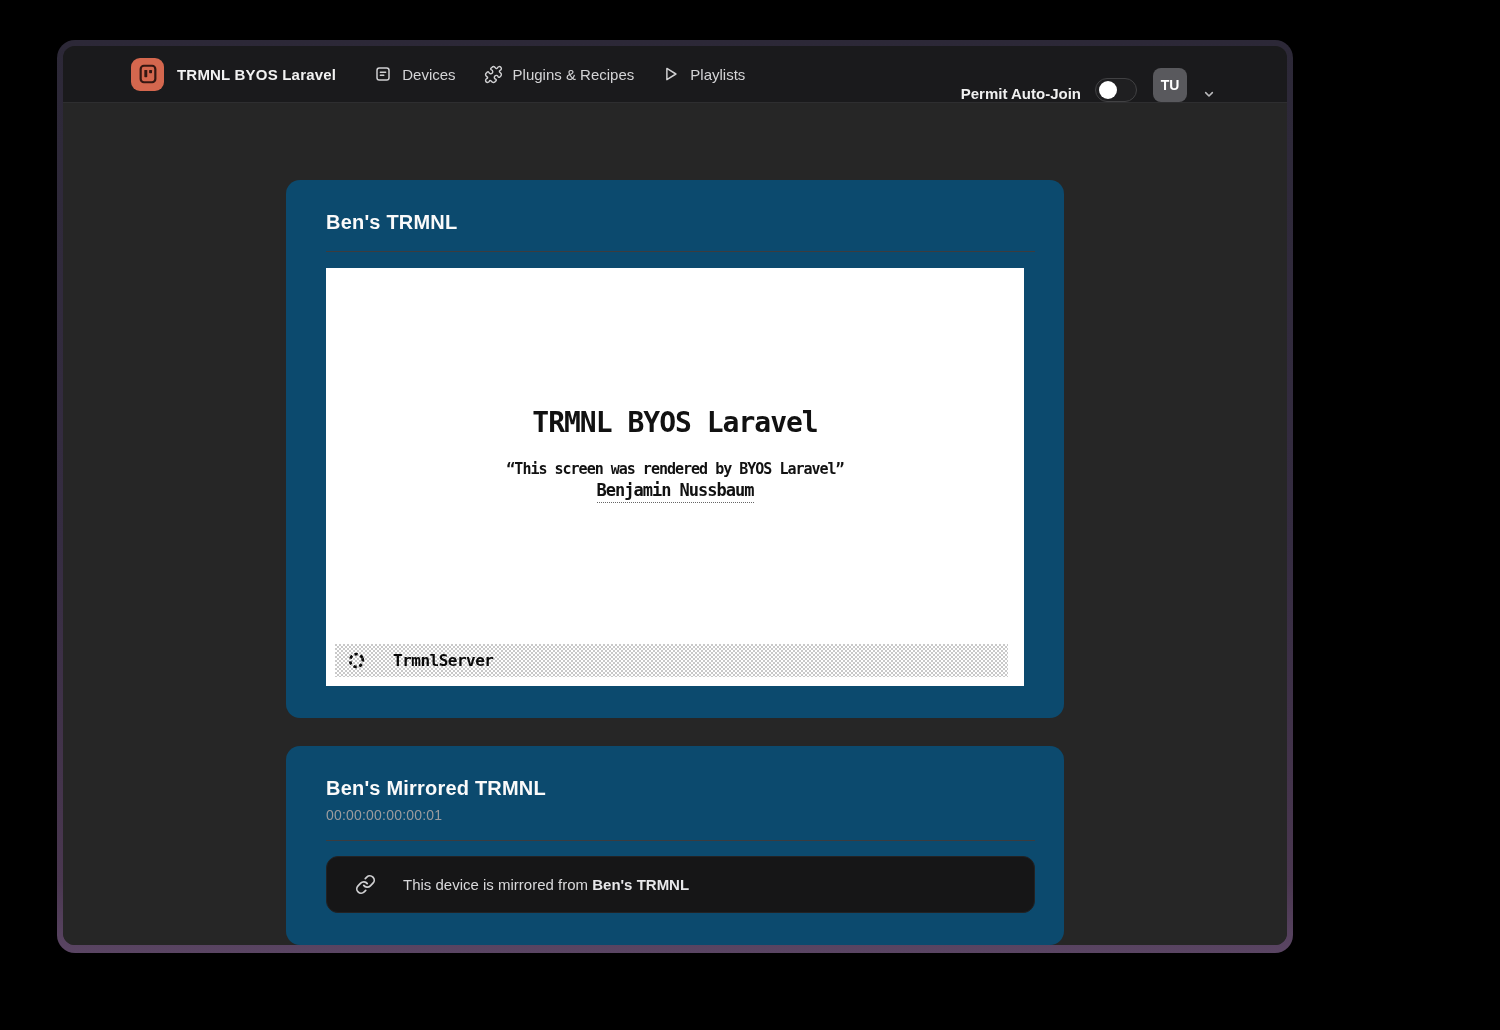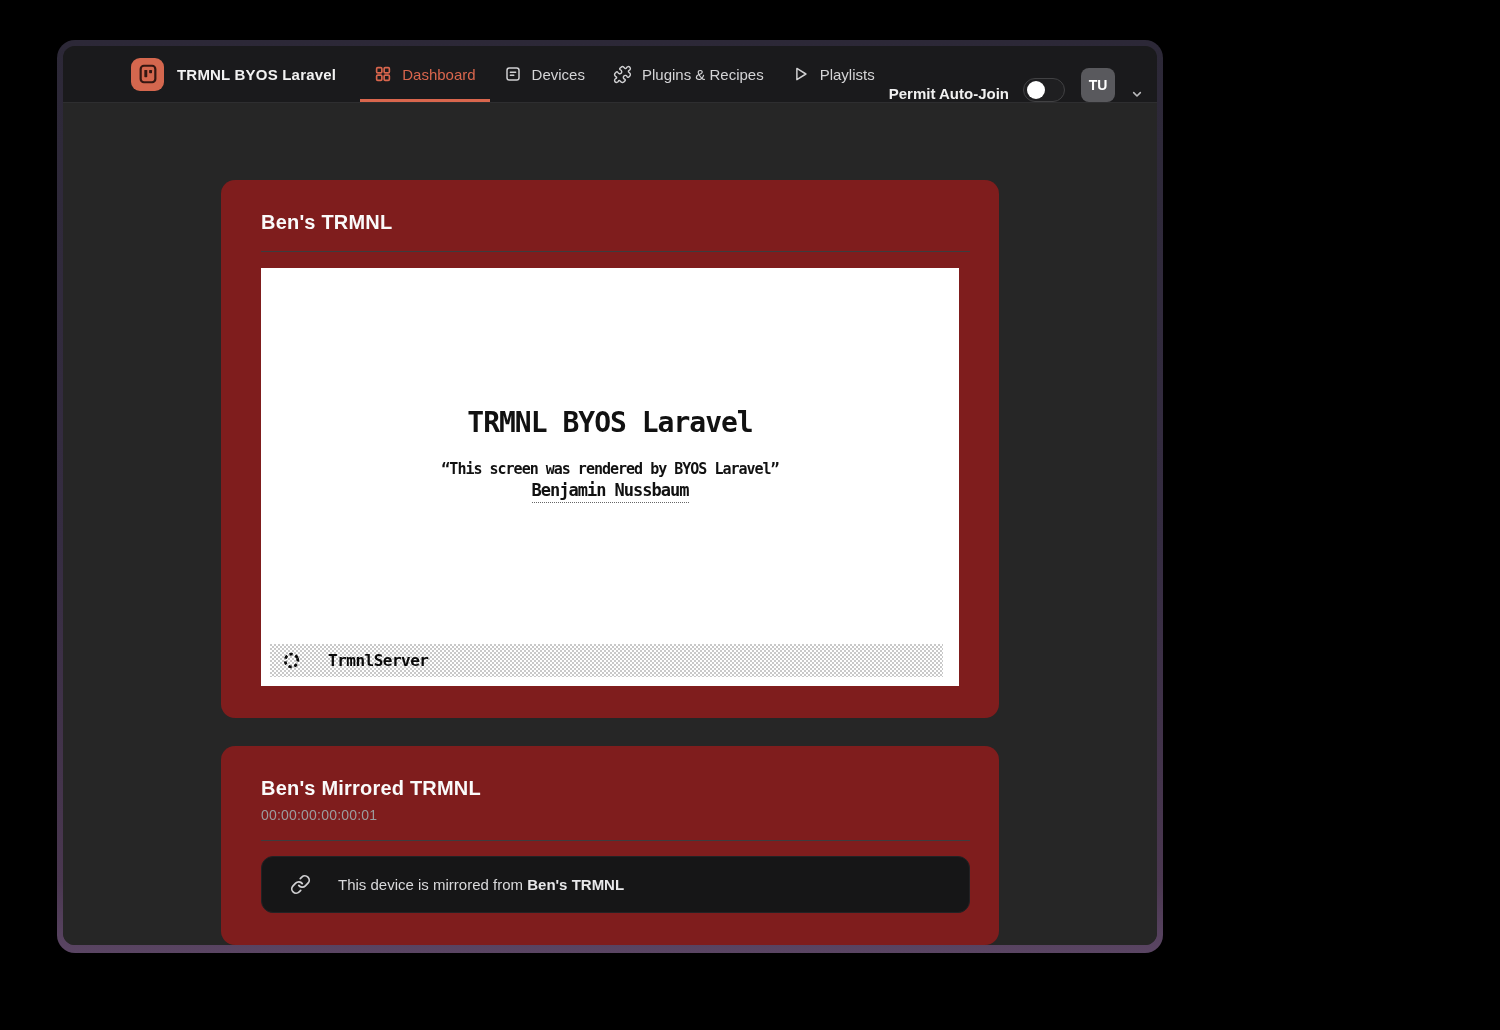--- a/index.html
+++ b/index.html
@@ -1,21 +1,21 @@
 <!DOCTYPE html>
 <html><head>
 <meta charset="utf-8">
 <style>
   * { margin: 0; padding: 0; box-sizing: border-box; }
   html, body { width: 1500px; height: 1030px; background: #000; overflow: hidden; }
   body { font-family: "Liberation Sans", sans-serif; }
 
   
   .window-frame {
-    position: absolute; left: 57px; top: 40px; width: 1106px; height: 913px;
+    position: absolute; left: 57px; top: 40px; width: 1236px; height: 913px;
     border-radius: 18px;
     padding: 6px 6px 8px 6px;
     background: linear-gradient(180deg, #2c2837 0%, #352c41 55%, #4a3750 92%, #5a4563 100%);
   }
   .window {
     width: 100%; height: 100%;
     border-radius: 12px; overflow: hidden;
     background: #262626;
     display: flex; flex-direction: column;
   }
@@ -66,21 +66,21 @@
     font-size: 14px; font-weight: 700;
     display: flex; align-items: center; justify-content: center;
     cursor: pointer; margin-left: 2px;
   }
   .chevron { display: flex; align-items: center; cursor: pointer; }
 
   
   .content { flex: 1; background: #262626; overflow: hidden; display: flex; flex-direction: column; align-items: center; }
 
   .device-card {
-    width: 778px; background: #7f1d1d; border-radius: 14px;
+    width: 778px; background: #0c4a6e; border-radius: 14px;
     padding: 31px 29px 32px 40px;
   }
   .card-1 { margin-top: 77px; }
   .card-2 { margin-top: 28px; }
 
   .card-title { color: #fafafa; font-size: 20px; font-weight: 700; letter-spacing: .2px; }
   .card-mac { color: #9c9c9e; font-size: 14px; margin-top: 7px; letter-spacing: .2px; }
   .card-divider { height: 1px; background: #3c3c3e; margin-top: 17px; border: 0; }
 
   
@@ -126,31 +126,20 @@
           <svg width="22" height="22" viewBox="0 0 24 24" fill="none">
             <rect x="4" y="3" width="16" height="18" rx="3.5" stroke="#341712" stroke-width="2.4"></rect>
             <rect x="8" y="7.5" width="3.2" height="8" rx="0.8" fill="#341712"></rect>
             <rect x="13.2" y="7.5" width="3.2" height="3.6" rx="0.8" fill="#341712"></rect>
           </svg>
         </div>
         <span class="brand-name">TRMNL BYOS Laravel</span>
       </div>
 
       <div class="nav-tabs">
-        <div class="nav-tab active">
-          <span class="t-icon">
-            <svg width="18" height="18" viewBox="0 0 24 24" fill="none" stroke-width="2.2">
-              <rect x="3.5" y="3.5" width="7" height="7" rx="1.5"></rect>
-              <rect x="13.5" y="3.5" width="7" height="7" rx="1.5"></rect>
-              <rect x="3.5" y="13.5" width="7" height="7" rx="1.5"></rect>
-              <rect x="13.5" y="13.5" width="7" height="7" rx="1.5"></rect>
-            </svg>
-          </span>
-          <span>Dashboard</span>
-        </div>
         <div class="nav-tab">
           <span class="t-icon">
             <svg width="18" height="18" viewBox="0 0 24 24" fill="none" stroke-width="2" stroke-linecap="round">
               <rect x="4" y="4" width="16" height="16" rx="3"></rect>
               <path d="M8.5 9.5h7"></path>
               <path d="M8.5 13.5h4.5"></path>
             </svg>
           </span>
           <span>Devices</span>
         </div>

